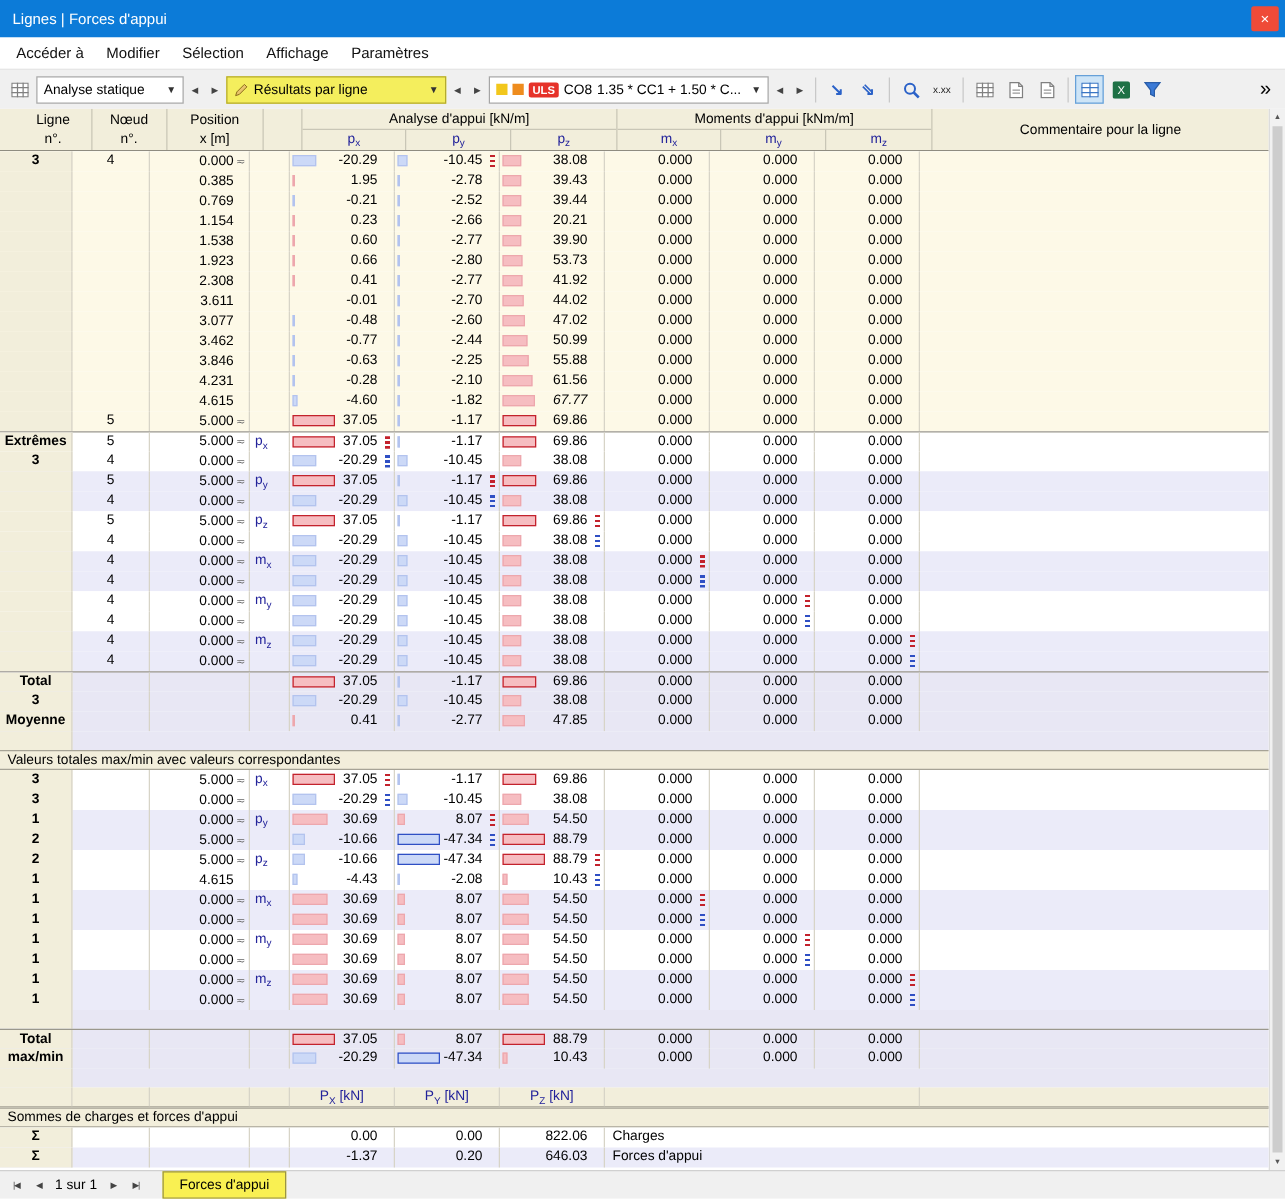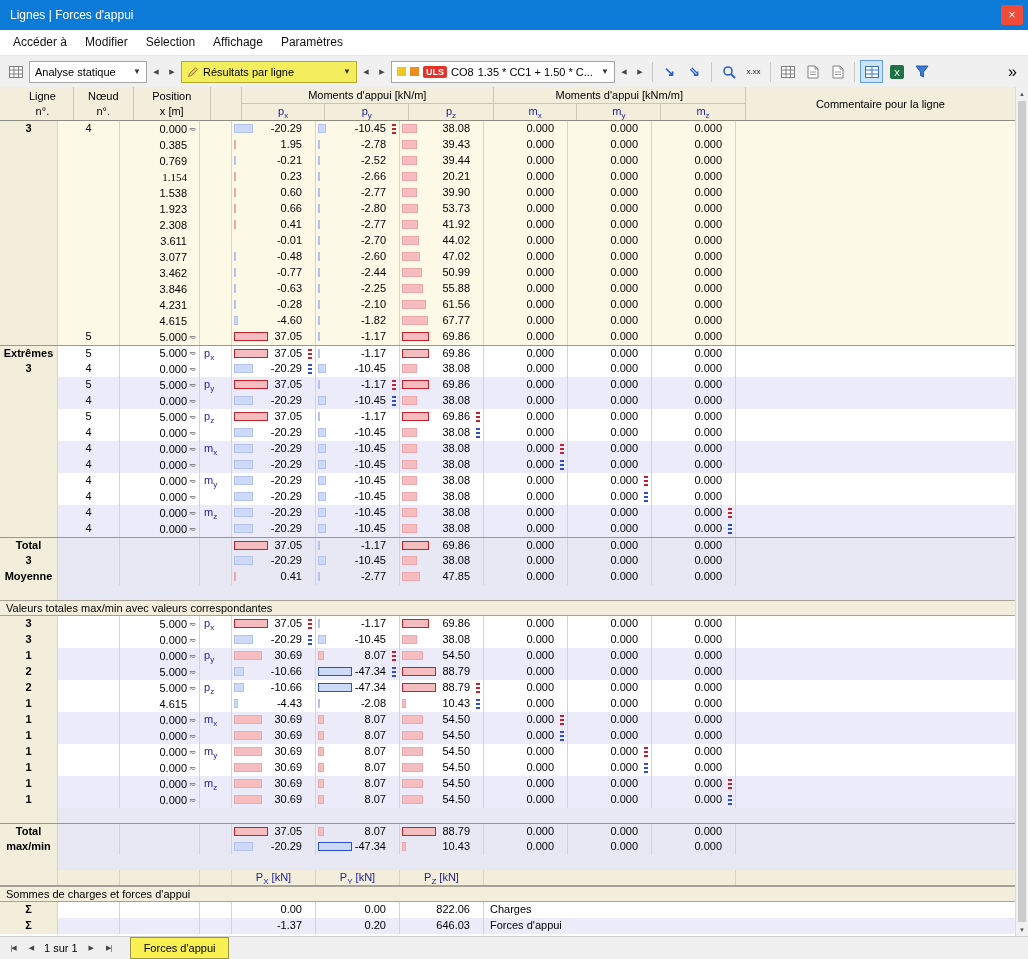--- a/index.html
+++ b/index.html
@@ -215,21 +215,21 @@
           <div class="hcol" style="width: 62px;">
             <div class="hline">Nœud</div>
             <div class="hline">n°.</div>
           </div>
           <div class="hcol" style="width: 80px;">
             <div class="hline">Position</div>
             <div class="hline">x [m]</div>
           </div>
           <div class="hcol" style="width: 32px;"></div>
           <div class="hgroup" style="width: 252px;">
-            <div class="hgl">Moments d'appui [kN/m]</div>
+            <div class="hgl">Analyse d'appui [kN/m]</div>
             <div class="hsubs">
               <div class="hsub">p<sub>x</sub></div>
               <div class="hsub">p<sub>y</sub></div>
               <div class="hsub">p<sub>z</sub></div>
             </div>
           </div>
           <div class="hgroup" style="width: 252px;">
             <div class="hgl">Moments d'appui [kNm/m]</div>
             <div class="hsubs">
               <div class="hsub">m<sub>x</sub></div>
@@ -332,21 +332,21 @@
               <div class="val">0.000</div>
             </div>
             <div class="cell vcell" style="width: 84px;">
               <div class="val">0.000</div>
             </div>
             <div class="cell" style="width: 279px; border-right: none;"></div>
           </div>
           <div class="trow bg-cream">
             <div class="cell c-lg" style="width: 58px;"></div>
             <div class="cell c-nd" style="width: 62px;"></div>
-            <div class="cell c-ps" style="width: 80px; font-family: Liberation Serif, serif;">
+            <div class="cell c-ps" style="width: 80px;">
               <span>1.154</span>
               <div class="ps-sym"></div>
             </div>
             <div class="cell c-lb" style="width: 32px;"></div>
             <div class="cell vcell" style="width: 84px;">
               <div class="bar p" style="width: 1px;"></div>
               <div class="val">0.23</div>
             </div>
             <div class="cell vcell" style="width: 84px;">
               <div class="bar n" style="width: 2px;"></div>
@@ -623,21 +623,21 @@
             </div>
             <div class="cell c-lb" style="width: 32px;"></div>
             <div class="cell vcell" style="width: 84px;">
               <div class="bar n" style="width: 4px;"></div>
               <div class="val">-4.60</div>
             </div>
             <div class="cell vcell" style="width: 84px;">
               <div class="bar n" style="width: 1px;"></div>
               <div class="val">-1.82</div>
             </div>
-            <div class="cell vcell" style="width: 84px;">
+            <div class="cell vcell" style="width: 84px; font-style: italic;">
               <div class="bar p" style="width: 26px;"></div>
               <div class="val">67.77</div>
             </div>
             <div class="cell vcell" style="width: 84px;">
               <div class="val">0.000</div>
             </div>
             <div class="cell vcell" style="width: 84px;">
               <div class="val">0.000</div>
             </div>
             <div class="cell vcell" style="width: 84px;">

